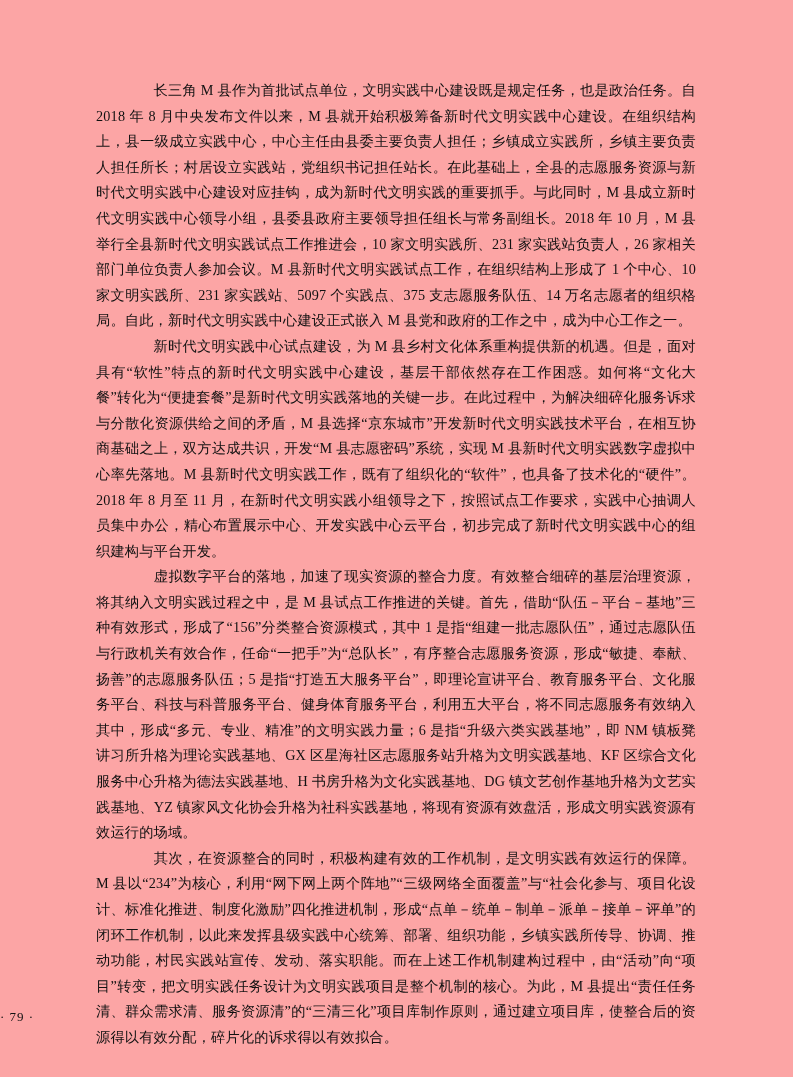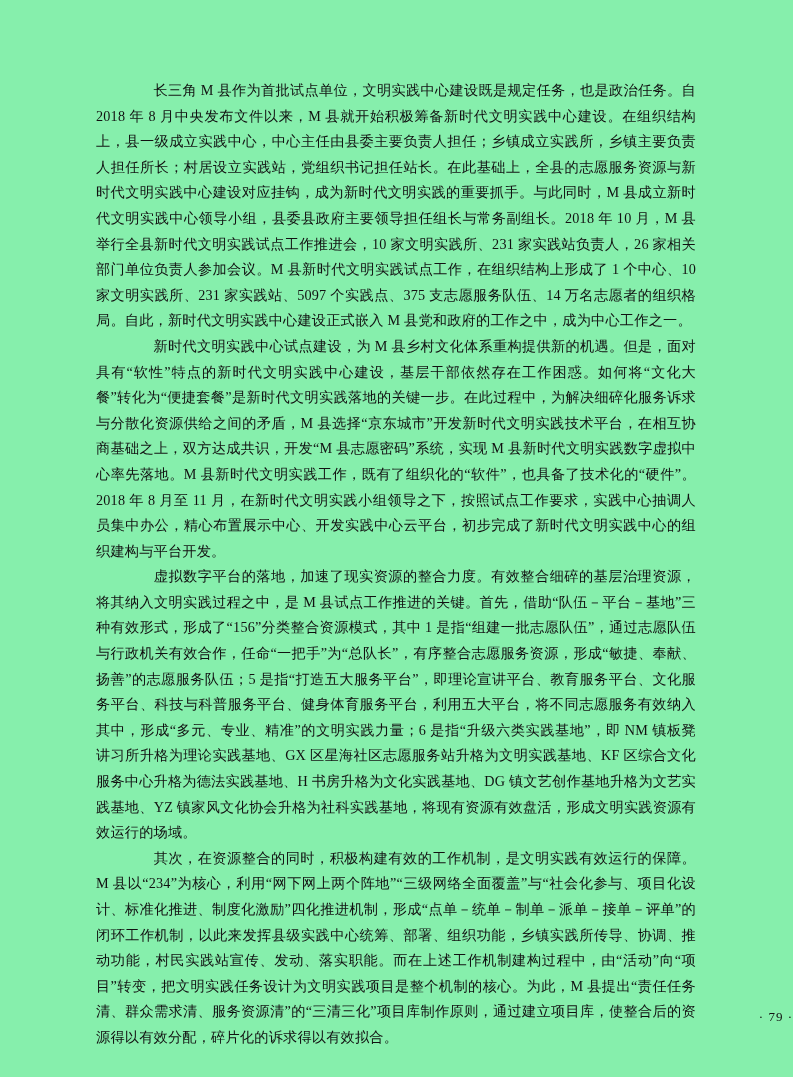--- a/index.html
+++ b/index.html
@@ -6,21 +6,21 @@
     margin: 0;
     padding: 0;
     background: #b9b9b9;
   }
   body {
     font-family: "Liberation Serif", "DejaVu Serif", serif;
   }
   .page {
     width: 793px;
     height: 1077px;
-    background: #86efac;
+    background: #fca5a5;
     margin: 0 auto;
     position: relative;
     box-sizing: border-box;
     overflow: hidden;
   }
   .page-inner {
     position: absolute;
     left: 96px;
     top: 78px;
     width: 600px;
@@ -34,21 +34,22 @@
     text-indent: 2em;
     color: #111;
     letter-spacing: 0.2px;
     font-family: "Liberation Serif", "DejaVu Serif", serif;
   }
   .footer {
     position: absolute;
     left: 0;
     right: 0;
     bottom: 52px;
-    text-align: right;
+    text-align: left;
+    padding-right: 96px;
     font-size: 13px;
     color: #111;
     letter-spacing: 1px;
   }
 </style>
 </head>
 <body>
 
 <div class="page">
   <div class="page-inner">

